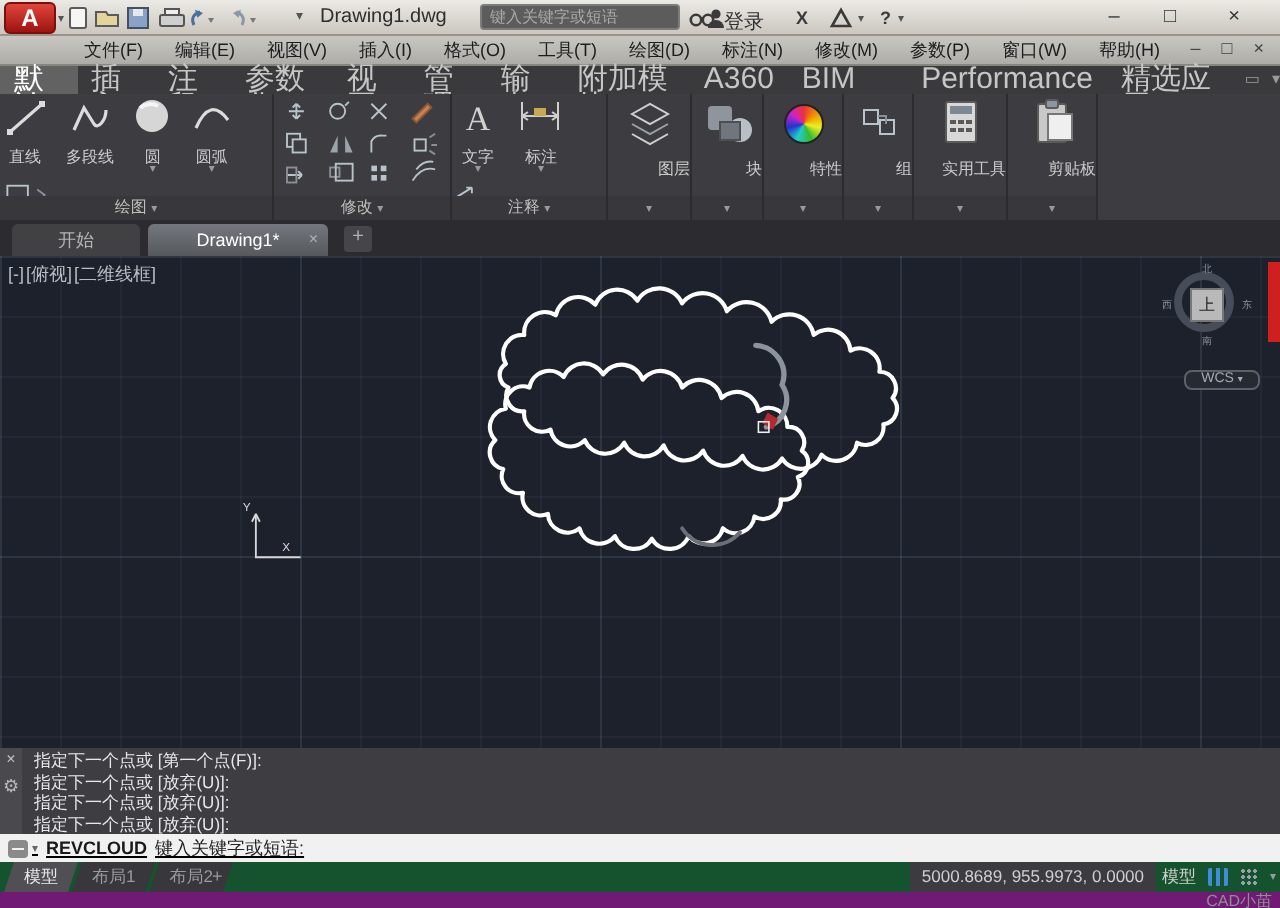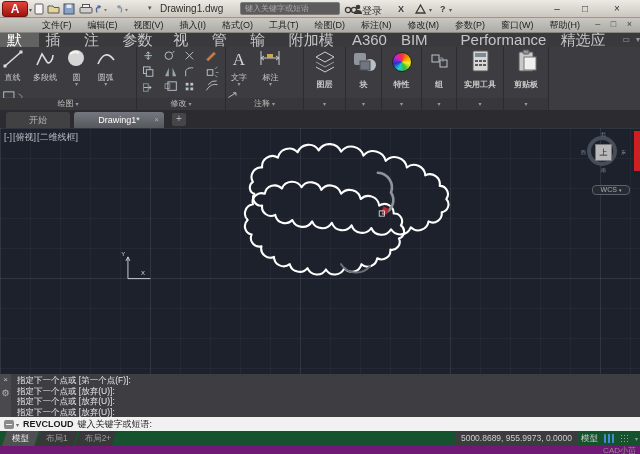--- a/index.html
+++ b/index.html
@@ -41,22 +41,22 @@
   .rtab-extra { font-size:8px; color:#9a9a9a; line-height:14px; padding-left:6px; }
   
   .ribbonbody { position:absolute; left:0; top:47px; width:640px; height:63px; background:#3d3d41; }
   .rpanel { position:absolute; top:0; height:63px; border-right:1px solid #2c2c2f; background:#3d3d41; }
   .plabel { position:absolute; bottom:0; left:0; width:100%; height:12px; text-align:center;
     font-size:8px; color:#bdbdbd; line-height:12px; background:#38383b; }
   .plabel .dd { font-size:6px; color:#9a9a9a; }
   .btool { display:inline-block; vertical-align:top; text-align:center; padding-top:2px; }
   .btool .tlabel { font-size:8px; color:#cacaca; line-height:9px; }
   .btool .dd { font-size:6px; color:#9a9a9a; line-height:5px; }
-  .bigicon-label { position:absolute; left:0; width:100%; text-align:center;
-    font-size:8px; color:#cacaca;font-weight:bold; }
+  .bigicon-label { position:absolute; left:0; width:100%; text-align:right;
+    font-size:8px; color:#cacaca; }
   .colorwheel { position:absolute; left:10px; top:5px; width:20px; height:20px; border-radius:50%;
     background:conic-gradient(#e33,#e90,#ee2,#3b3,#2cc,#23c,#c2c,#e33); border:1px solid #222; }
   
   .filetabs { position:absolute; left:0; top:110px; width:640px; height:18px; background:#2c2c30; }
   .ftab { position:absolute; top:2px; height:16px; font-size:9px; line-height:16px;
     text-align:center; border-radius:3px 3px 0 0; }
   .ftab-start { left:6px; width:64px; background:#414144; color:#b5b5b5; }
   .ftab-active { left:74px; width:90px; background:linear-gradient(#74787e,#55595e); color:#fff; }
   .ftab-close { position:absolute; right:5px; top:0; font-size:8px; color:#aeb2b8; }
   .ftab-new { position:absolute; left:172px; top:3px; width:14px; height:13px; background:#45454a;
@@ -83,21 +83,21 @@
   .cloud-svg { position:absolute; left:0; top:0; }
   
   .cmdpanel { position:absolute; left:0; top:374px; width:640px; height:57px; background:#3e3e42; }
   .cmdstrip { position:absolute; left:0; top:0; width:11px; height:43px; background:#4a4a4e;
     color:#c0c0c0; font-size:8px; text-align:center; }
   .cmdstrip .x { display:block; line-height:12px; }
   .cmdstrip .w { display:block; line-height:14px; font-size:9px; color:#b5b5b5; }
   .cmd-history { position:absolute; left:11px; top:1px; width:629px; }
   .cline { font-size:8.5px; color:#e8e8e8; line-height:10.5px; padding-left:6px; white-space:pre; }
   .cmdactive { position:absolute; left:0; top:43px; width:640px; height:14px; background:#f1f1f1;
-    display:flex; align-items:center; }
+    display:flex; align-items:center;text-decoration:underline; }
   .cmdicon { width:10px; height:9px; background:#8a8a8a; border-radius:2px; margin-left:4px;
     position:relative; }
   .cmdicon::after { content:""; position:absolute; left:2px; top:4px; width:6px; height:1px; background:#f1f1f1; }
   .cmd-dd { font-size:6px; color:#666; margin:0 4px 0 2px; }
   .cmdname { font-size:9px; font-weight:bold; color:#1a1a1a; margin-right:4px; }
   .cmdprompt { font-size:9px; color:#222; }
   
   .statusbar { position:absolute; left:0; top:431px; width:640px; height:15px; background:#14532d; }
   .layout-tabs { position:absolute; left:2px; top:0; display:flex; height:15px; }
   .stab { font-size:8.5px; color:#9a9a9a; line-height:15px; padding:0 10px; background:#38383c;

